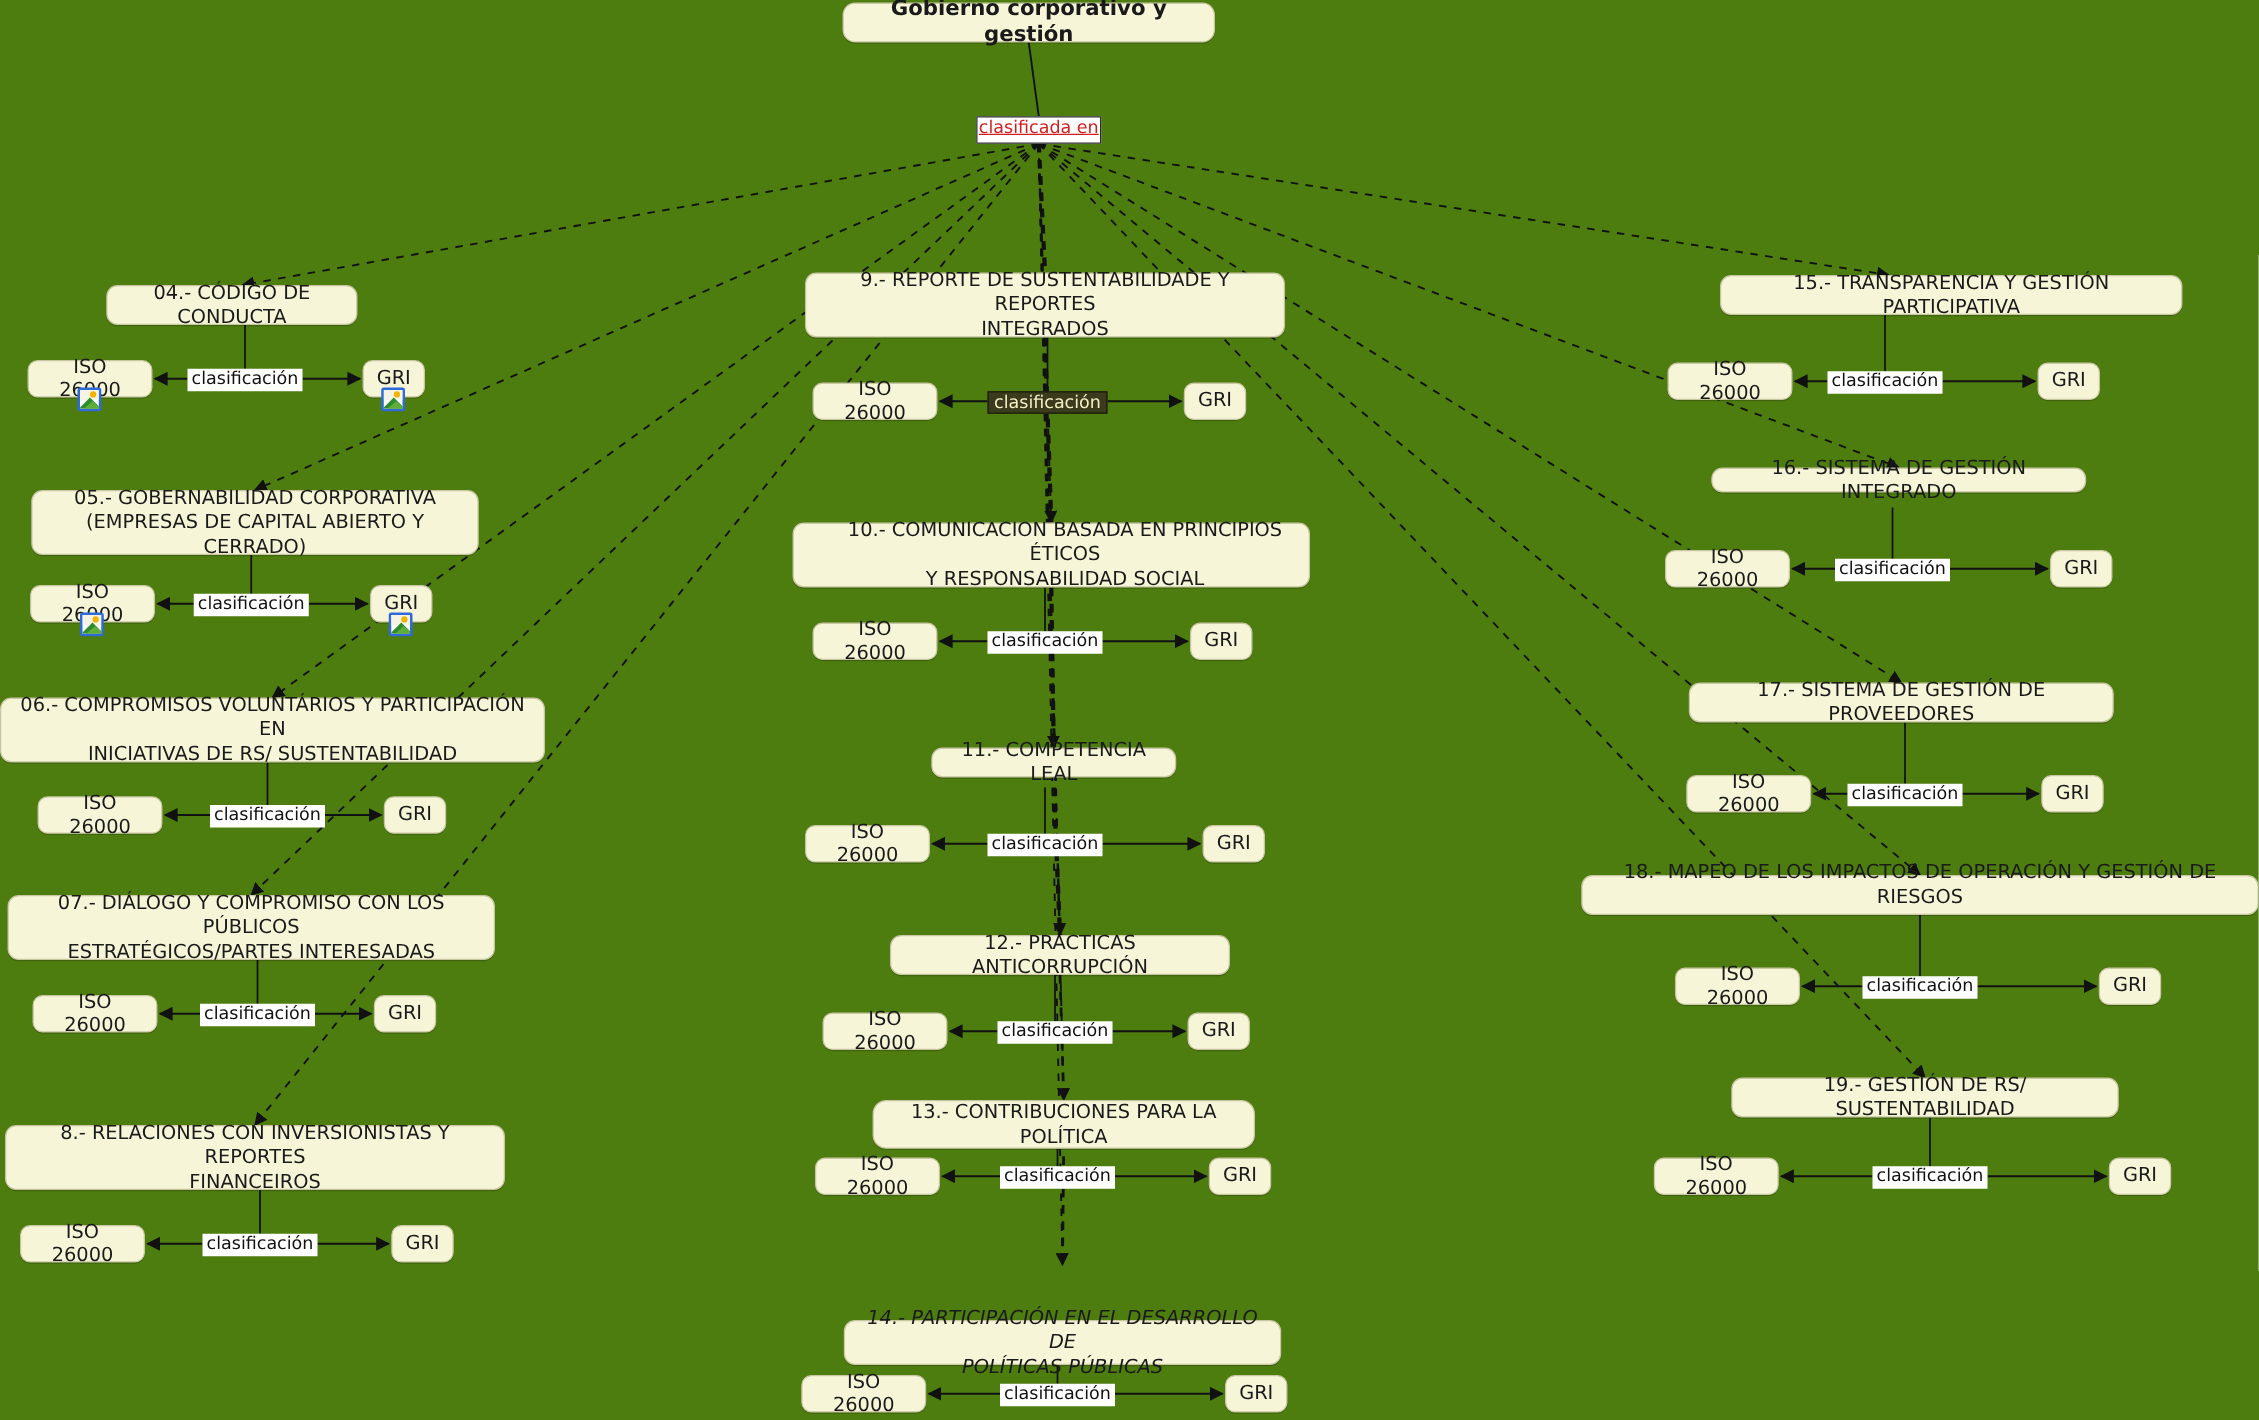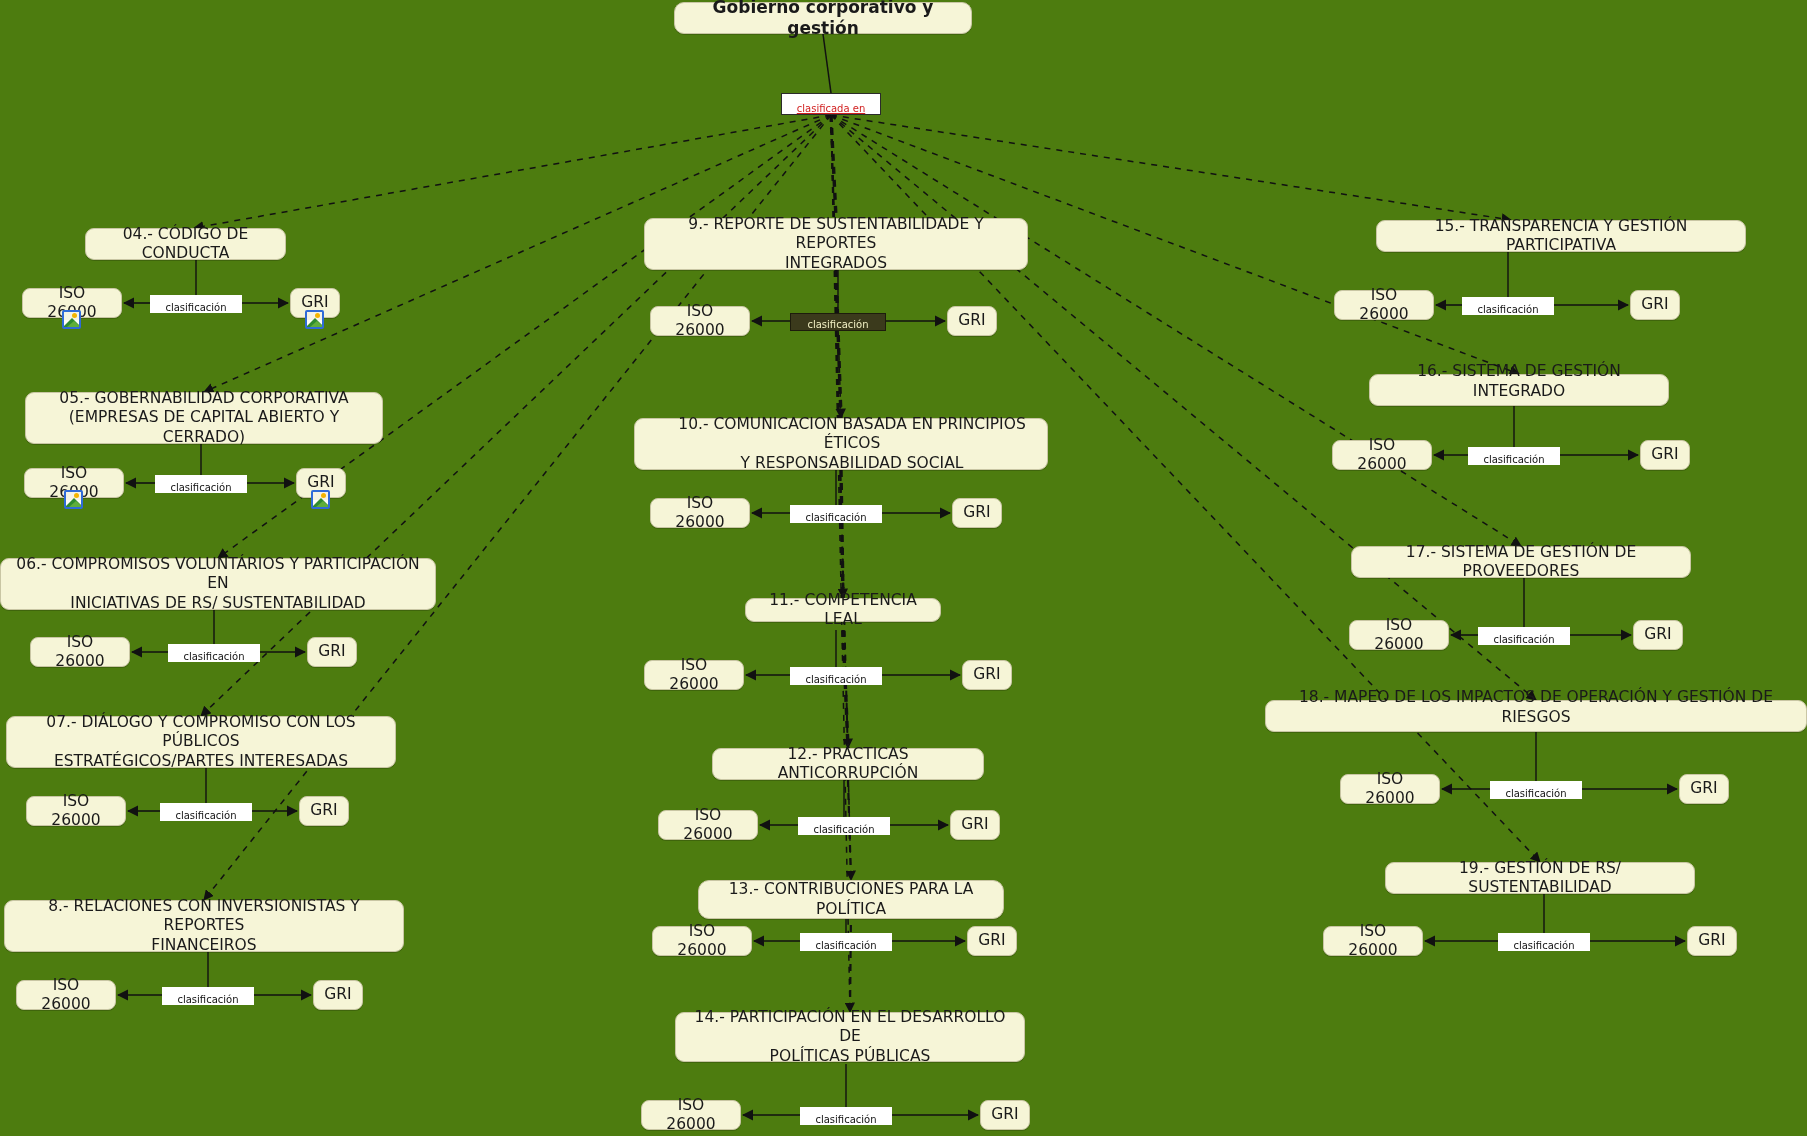--- a/index.html
+++ b/index.html
@@ -28,27 +28,27 @@
   }
   .node.leaf{
     font-size:15.5px;
     border-radius:8px;
     padding:3px 9px;
   }
 
   .linkphrase{
     position:absolute;
     box-sizing:border-box;
-    font-size:10px;
+    font-size:14px;
     color:#111;
     background:#ffffff;
     white-space:nowrap;
     padding:0 3px;
     line-height:1.15;
-    display:flex;align-items:flex-end;justify-content:center;
+    display:flex;align-items:flex-start;justify-content:center;
   }
   .linkphrase.rootphrase{
     color:#d11f1f;
     background:#ffffff;
     border:1px solid #2b2b2b;
     text-decoration:underline;
     padding:0 4px;
   }
   .linkphrase.selected{
     background:#3b3a1c;
@@ -179,24 +179,24 @@
 ESTRATÉGICOS/PARTES INTERESADAS</span></div>
       <div class="node" style="left: 4px; top: 900px; width: 400px; height: 52px;"><span>8.- RELACIONES CON INVERSIONISTAS Y REPORTES
 FINANCEIROS</span></div>
       <div class="node" style="left: 644px; top: 218px; width: 384px; height: 52px;"><span>9.- REPORTE DE SUSTENTABILIDADE Y REPORTES
 INTEGRADOS</span></div>
       <div class="node" style="left: 634px; top: 418px; width: 414px; height: 52px; padding-left: 32px;"><span>10.- COMUNICACION BASADA EN PRINCIPIOS ÉTICOS
 Y RESPONSABILIDAD SOCIAL</span></div>
       <div class="node" style="left: 745px; top: 598px; width: 196px; height: 24px;"><span>11.- COMPETENCIA LEAL</span></div>
       <div class="node" style="left: 712px; top: 748px; width: 272px; height: 32px;"><span>12.- PRÁCTICAS ANTICORRUPCIÓN</span></div>
       <div class="node" style="left: 698px; top: 880px; width: 306px; height: 39px; border-radius: 11px;"><span>13.- CONTRIBUCIONES PARA LA POLÍTICA</span></div>
-      <div class="node" style="left: 675px; top: 1012px; width: 350px; height: 50px;"><span>14.- PARTICIPACIÓN EN EL DESARROLLO DE
+      <div class="node" style="left: 675px; top: 1056px; width: 350px; height: 36px; font-style: italic;"><span>14.- PARTICIPACIÓN EN EL DESARROLLO DE
 POLÍTICAS PÚBLICAS</span></div>
       <div class="node" style="left: 1376px; top: 220px; width: 370px; height: 32px;"><span>15.- TRANSPARENCIA Y GESTIÓN PARTICIPATIVA</span></div>
-      <div class="node" style="left: 1369px; top: 374px; width: 300px; height: 32px; align-items: flex-end;"><span>16.- SISTEMA DE GESTIÓN INTEGRADO</span></div>
+      <div class="node" style="left: 1369px; top: 374px; width: 300px; height: 20px;"><span>16.- SISTEMA DE GESTIÓN INTEGRADO</span></div>
       <div class="node" style="left: 1351px; top: 546px; width: 340px; height: 32px;"><span>17.- SISTEMA DE GESTIÓN DE PROVEEDORES</span></div>
       <div class="node" style="left: 1265px; top: 700px; width: 542px; height: 32px; align-items: flex-end;"><span>18.-  MAPEO DE LOS IMPACTOS DE OPERACIÓN Y GESTIÓN DE RIESGOS</span></div>
       <div class="node" style="left: 1385px; top: 862px; width: 310px; height: 32px;"><span>19.- GESTIÓN DE RS/ SUSTENTABILIDAD</span></div>
     </div>
   <div id="leaves-layer">
       <div class="node leaf" style="left: 22px; top: 288px; width: 100px; height: 30px;"><span>ISO 26000</span></div>
       <div class="picicon" style="left: 62px; top: 310px;">
         <span class="sky"></span>
         <span class="sun"></span>
         <span class="hill"></span>

